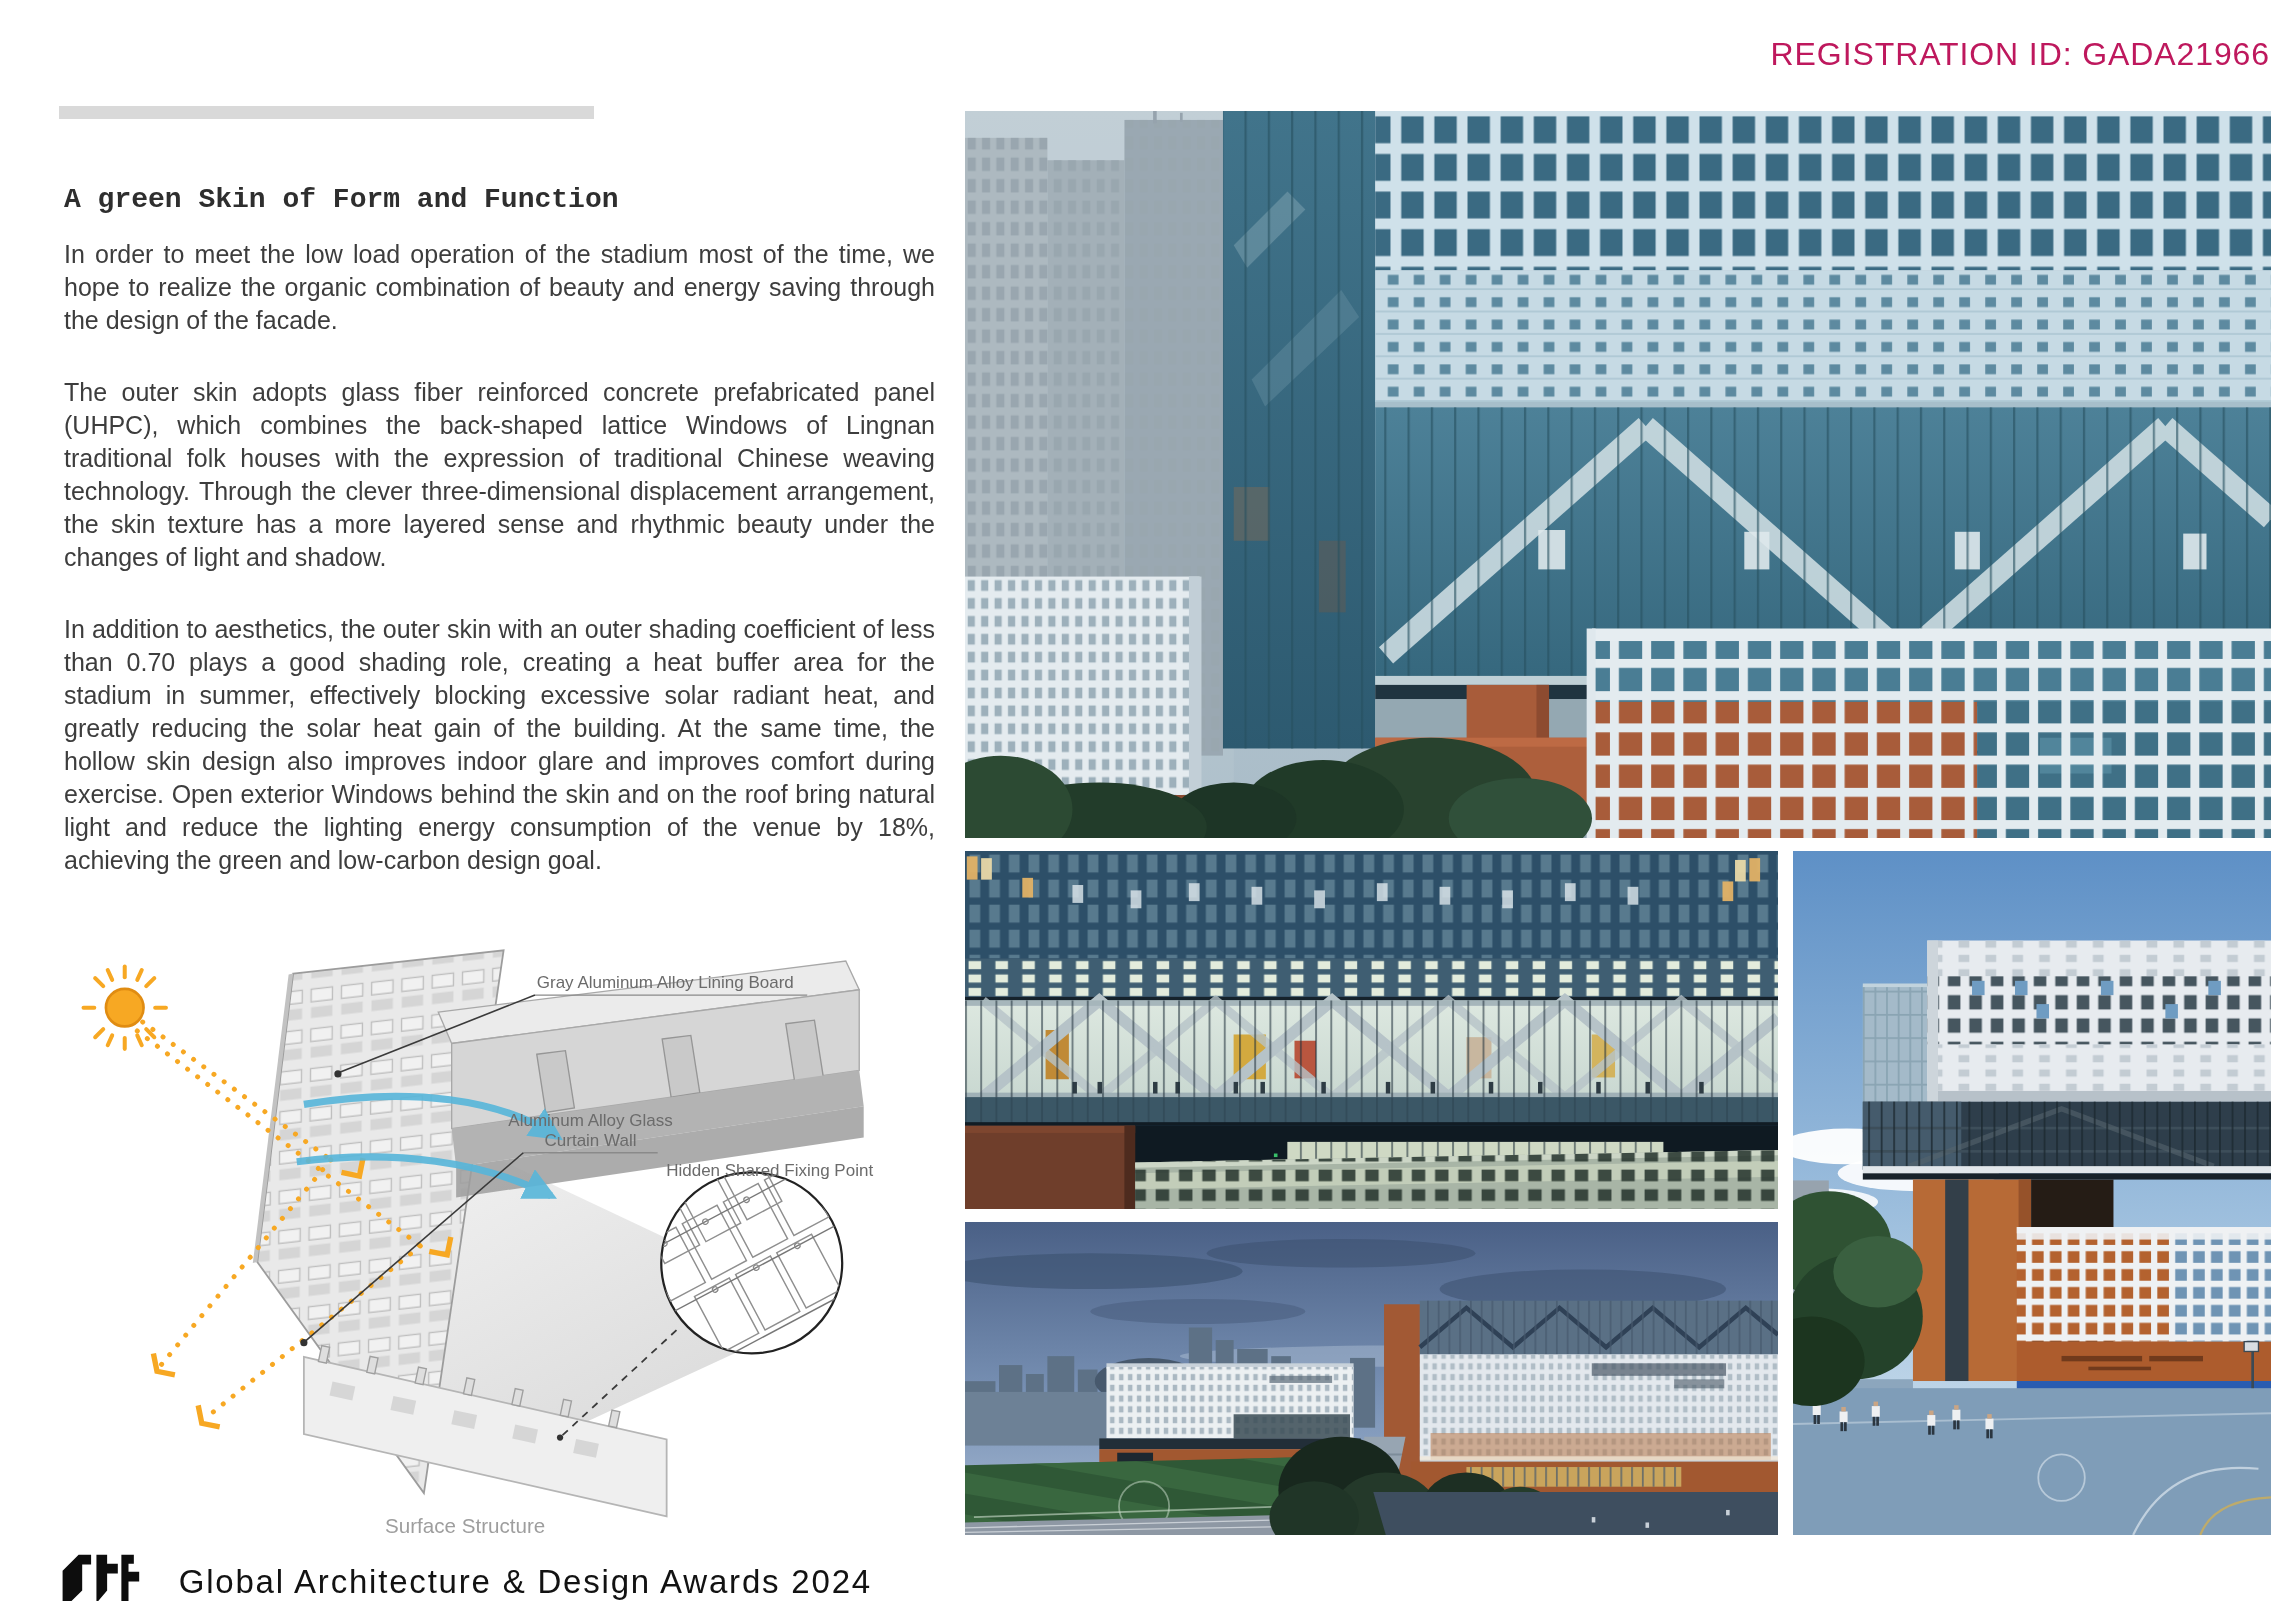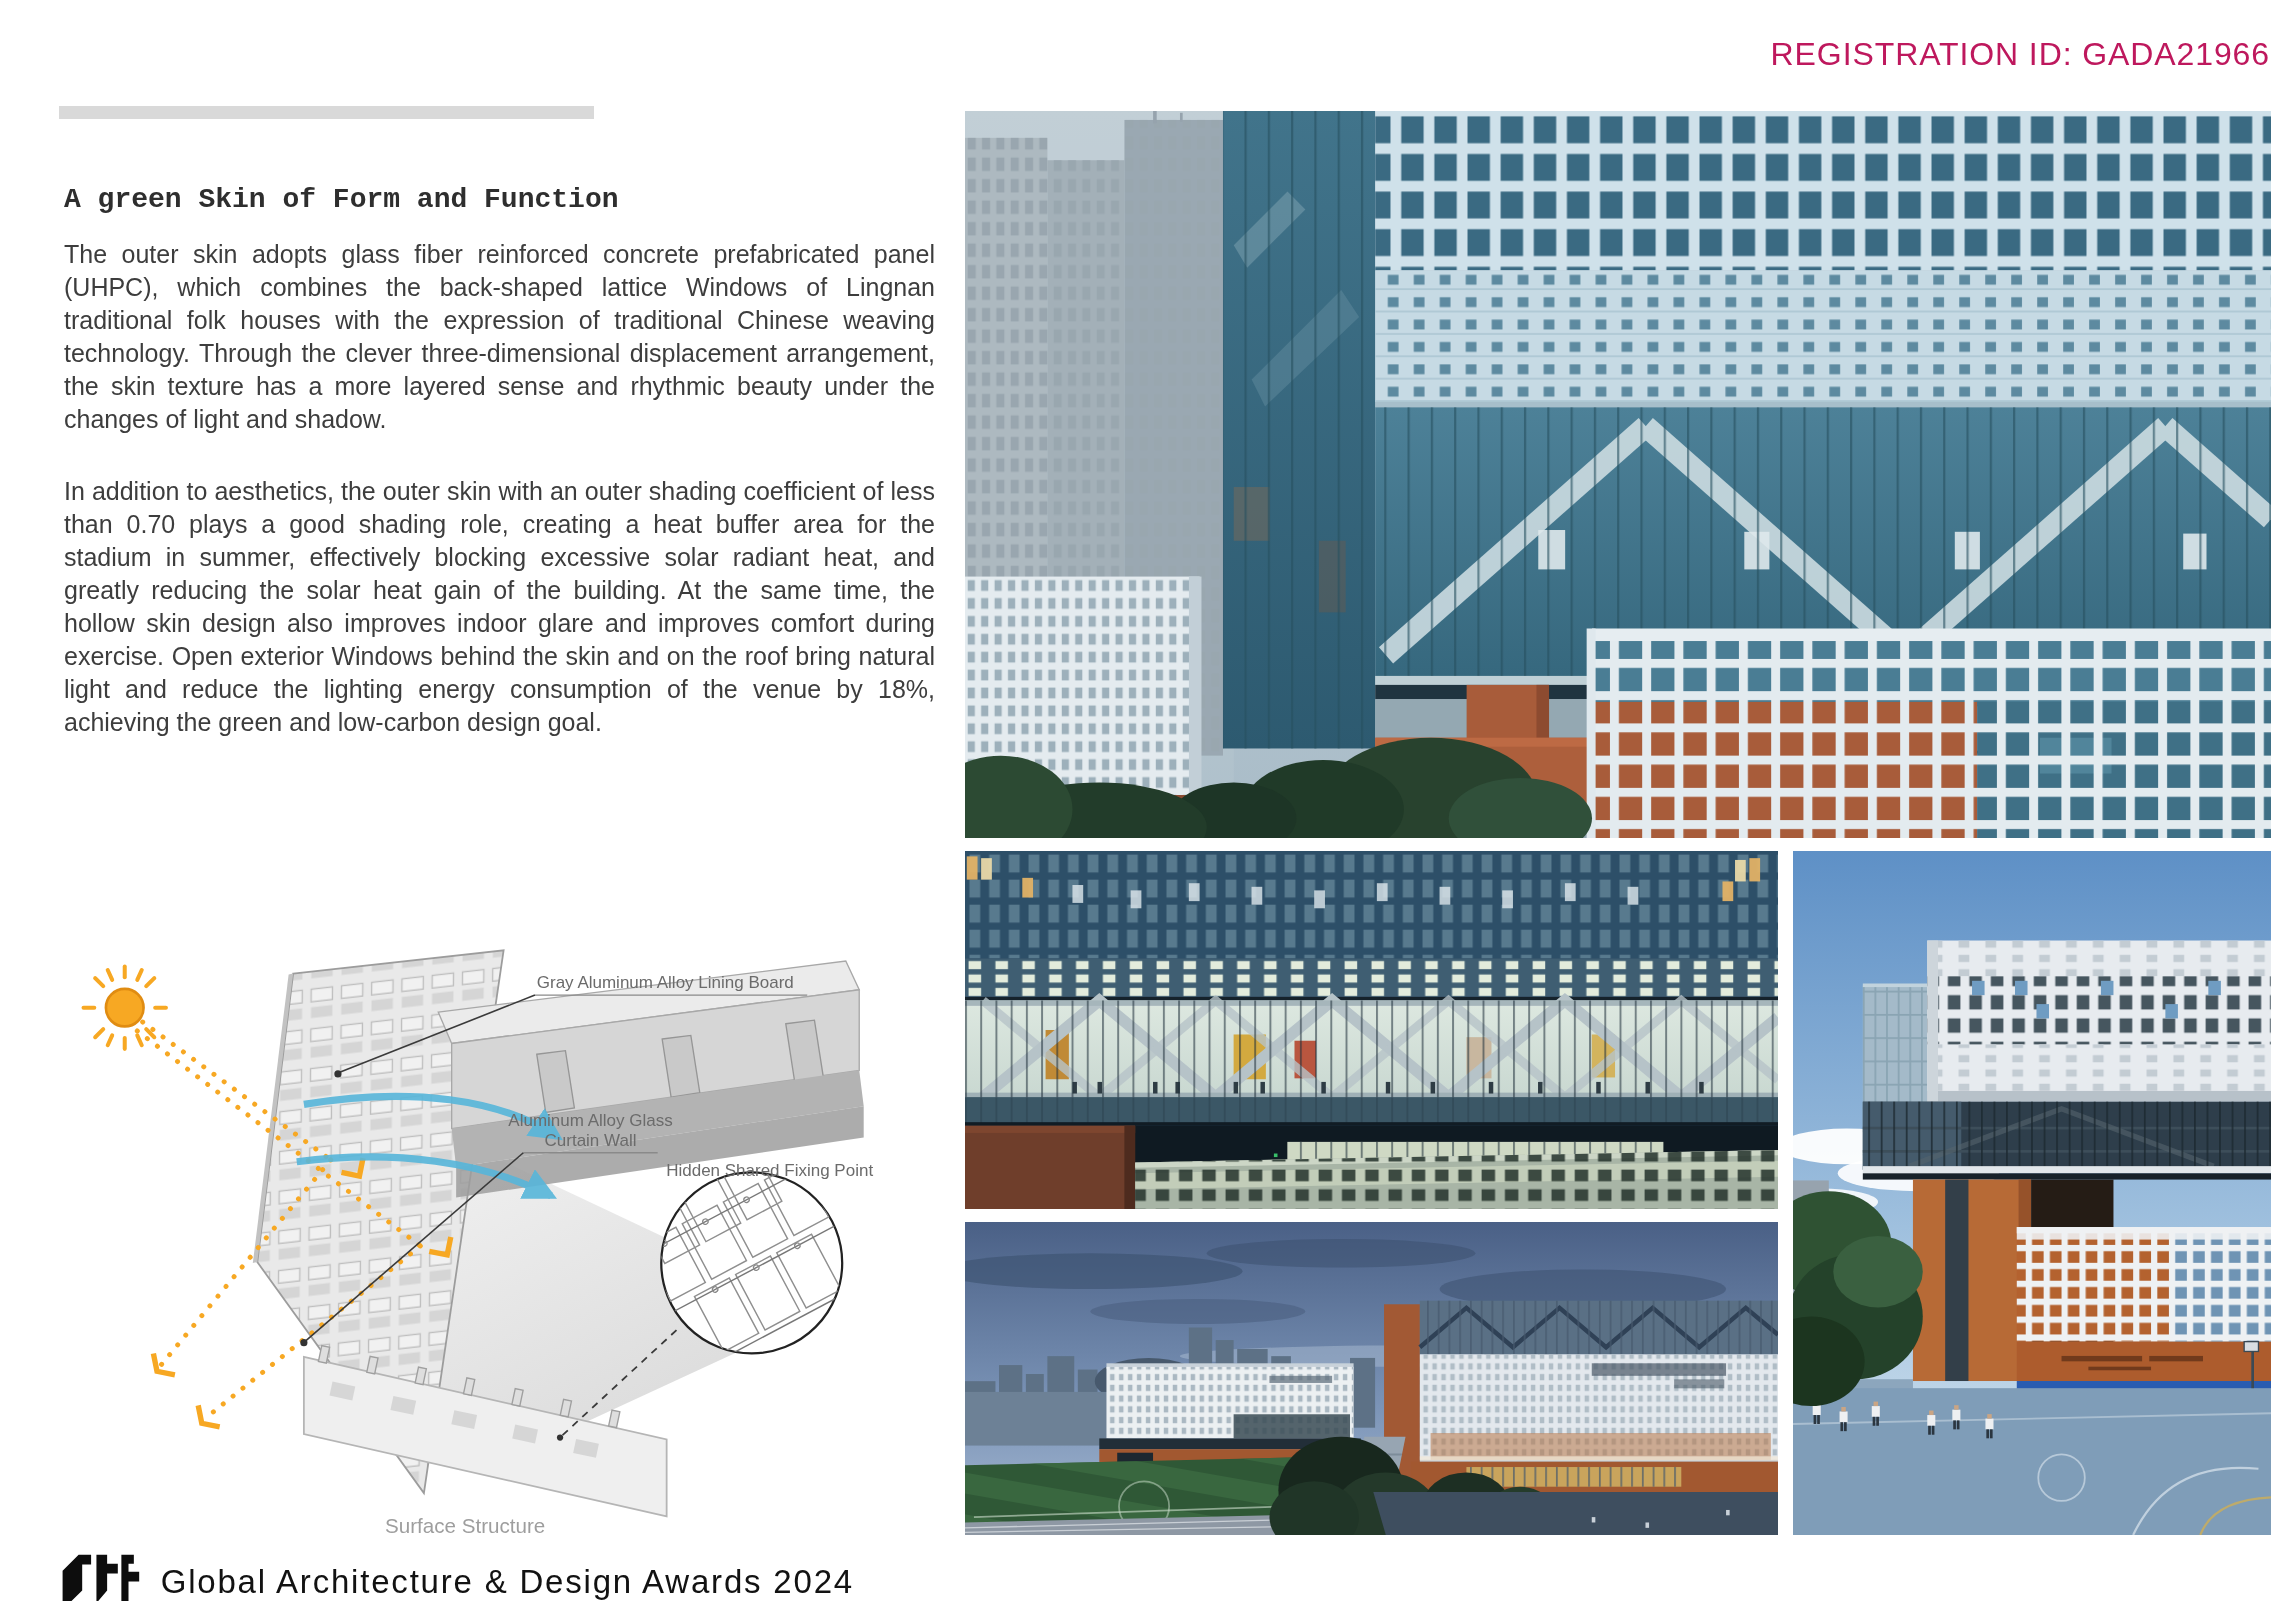--- a/index.html
+++ b/index.html
@@ -11,35 +11,36 @@
   .text-col h1{font-size:28px;margin:0 0 0 0;color:#2e2e2e;font-weight:bold;font-family:Liberation Mono, monospace;}
   .text-col p{font-size:25px;line-height:33px;text-align:justify;margin:23px 0 39px 0;color:#3d3d3d;}
   .text-col p + p{margin-top:8px;}
   .diagram{position:absolute;left:35px;top:936px;width:905px;height:627px;}
   .photo{position:absolute;overflow:hidden;background:#dfe5ea;}
   .photo svg{display:block;width:100%;height:100%;}
   #photo-facade-top{left:965px;top:111px;width:1306px;height:727px;}
   #photo-gym-dusk{left:965px;top:851px;width:813px;height:358px;}
   #photo-campus-dusk{left:965px;top:1222px;width:813px;height:313px;}
   #photo-court-day{left:1793px;top:851px;width:478px;height:684px;}
-  .footer{position:absolute;left:59px;top:1553px;height:57px;display:flex;align-items:center;}
+  .footer{position:absolute;left:59px;top:1553px;height:57px;display:flex;align-items:center;gap:18px;}
   .footer .logo{width:82px;height:57px;margin-right:19.7px;}
   .footer .award{font-size:33px;letter-spacing:1.8px;color:#121212;}
   .sr{position:absolute;width:0.9px;height:0.9px;overflow:hidden;clip:rect(0 0 0 0);}
   text{font-family:"Liberation Sans","DejaVu Sans",sans-serif;}
 </style>
 </head>
 <body>
 
 <div class="reg-id">REGISTRATION ID: GADA21966</div>
 
 <div class="rule"></div>
 
 <div class="text-col">
   <h1>A green Skin of Form and Function</h1>
+  <p>In order to meet the low load operation of the stadium most of the time, we hope to realize the organic combination of beauty and energy saving through the design of the facade.</p>
   <p>The outer skin adopts glass fiber reinforced concrete prefabricated panel (UHPC), which combines the back-shaped lattice Windows of Lingnan traditional folk houses with the expression of traditional Chinese weaving technology. Through the clever three-dimensional displacement arrangement, the skin texture has a more layered sense and rhythmic beauty under the changes of light and shadow.</p>
   <p>In addition to aesthetics, the outer skin with an outer shading coefficient of less than 0.70 plays a good shading role, creating a heat buffer area for the stadium in summer, effectively blocking excessive solar radiant heat, and greatly reducing the solar heat gain of the building. At the same time, the hollow skin design also improves indoor glare and improves comfort during exercise. Open exterior Windows behind the skin and on the roof bring natural light and reduce the lighting energy consumption of the venue by 18%, achieving the green and low-carbon design goal.</p>
 </div>
 
 <div class="diagram">
 <svg viewBox="0 0 1010 700" width="905" height="627">
   <defs>
     <pattern id="d-wv" width="34" height="44" patternUnits="userSpaceOnUse" patternTransform="rotate(-6.5) skewX(-7)">
       <rect width="34" height="44" fill="#f6f6f6"></rect>
       <rect x="5" y="6" width="24" height="14" fill="#ffffff" stroke="#c6c6c6" stroke-width="1.5"></rect>

